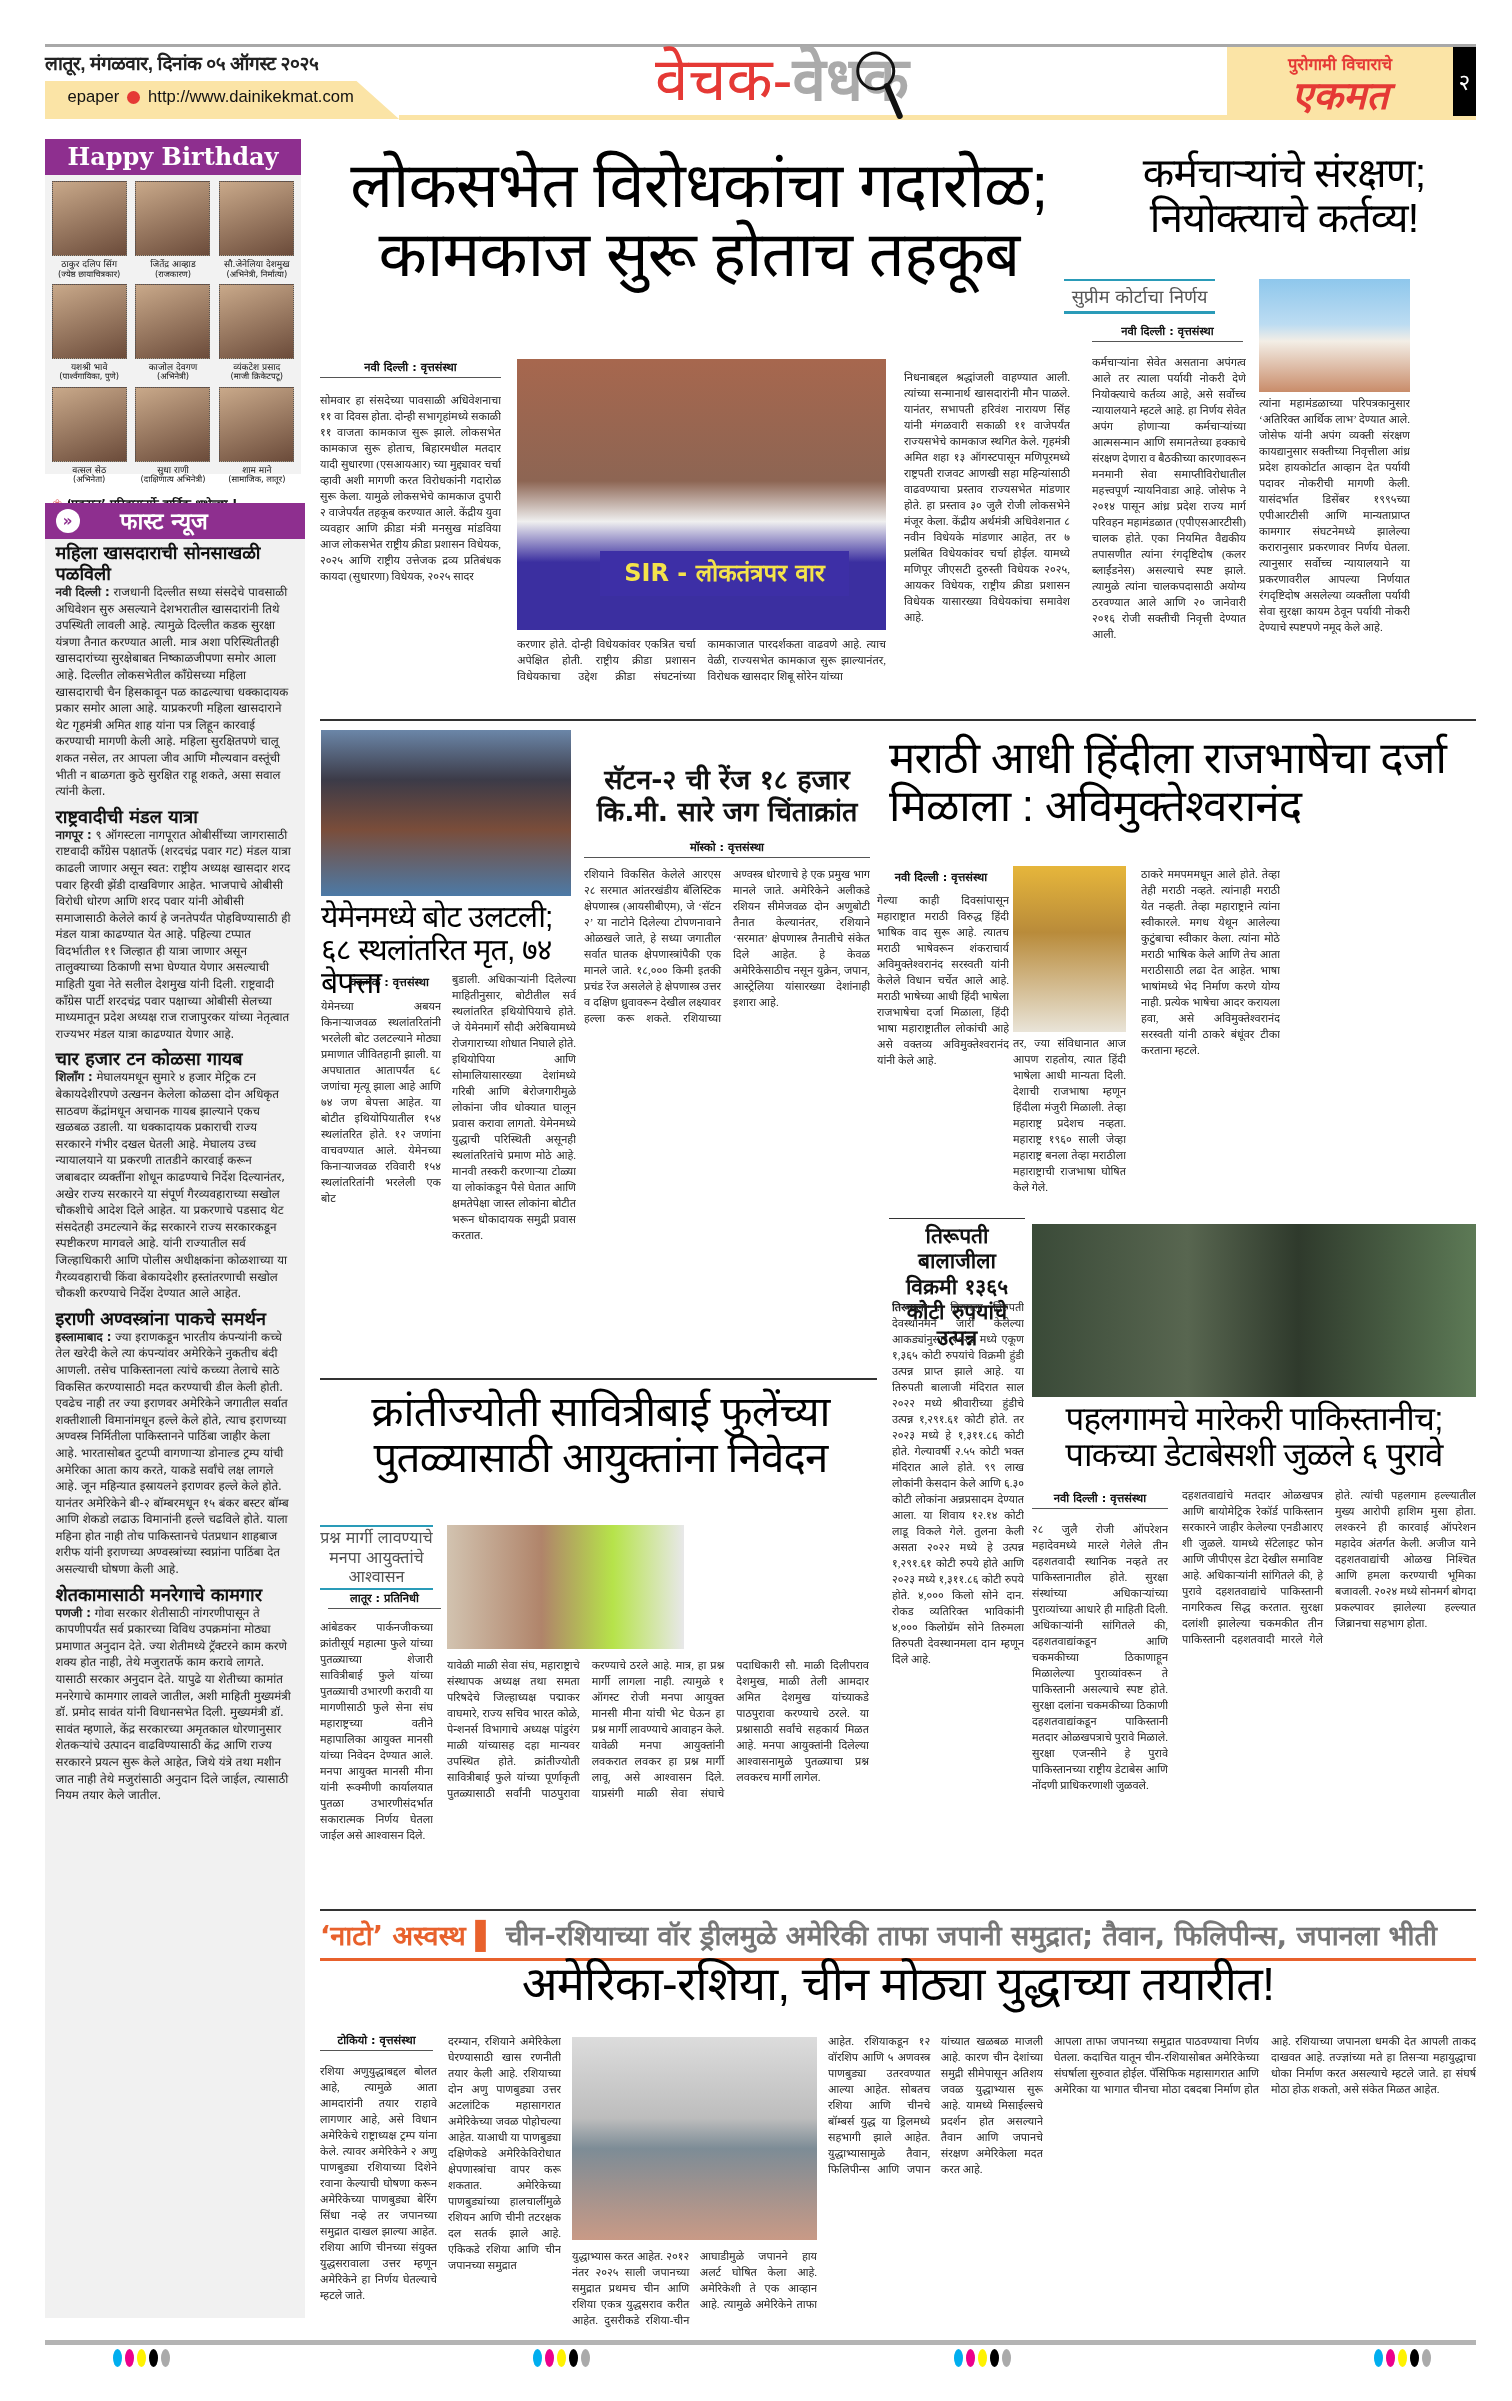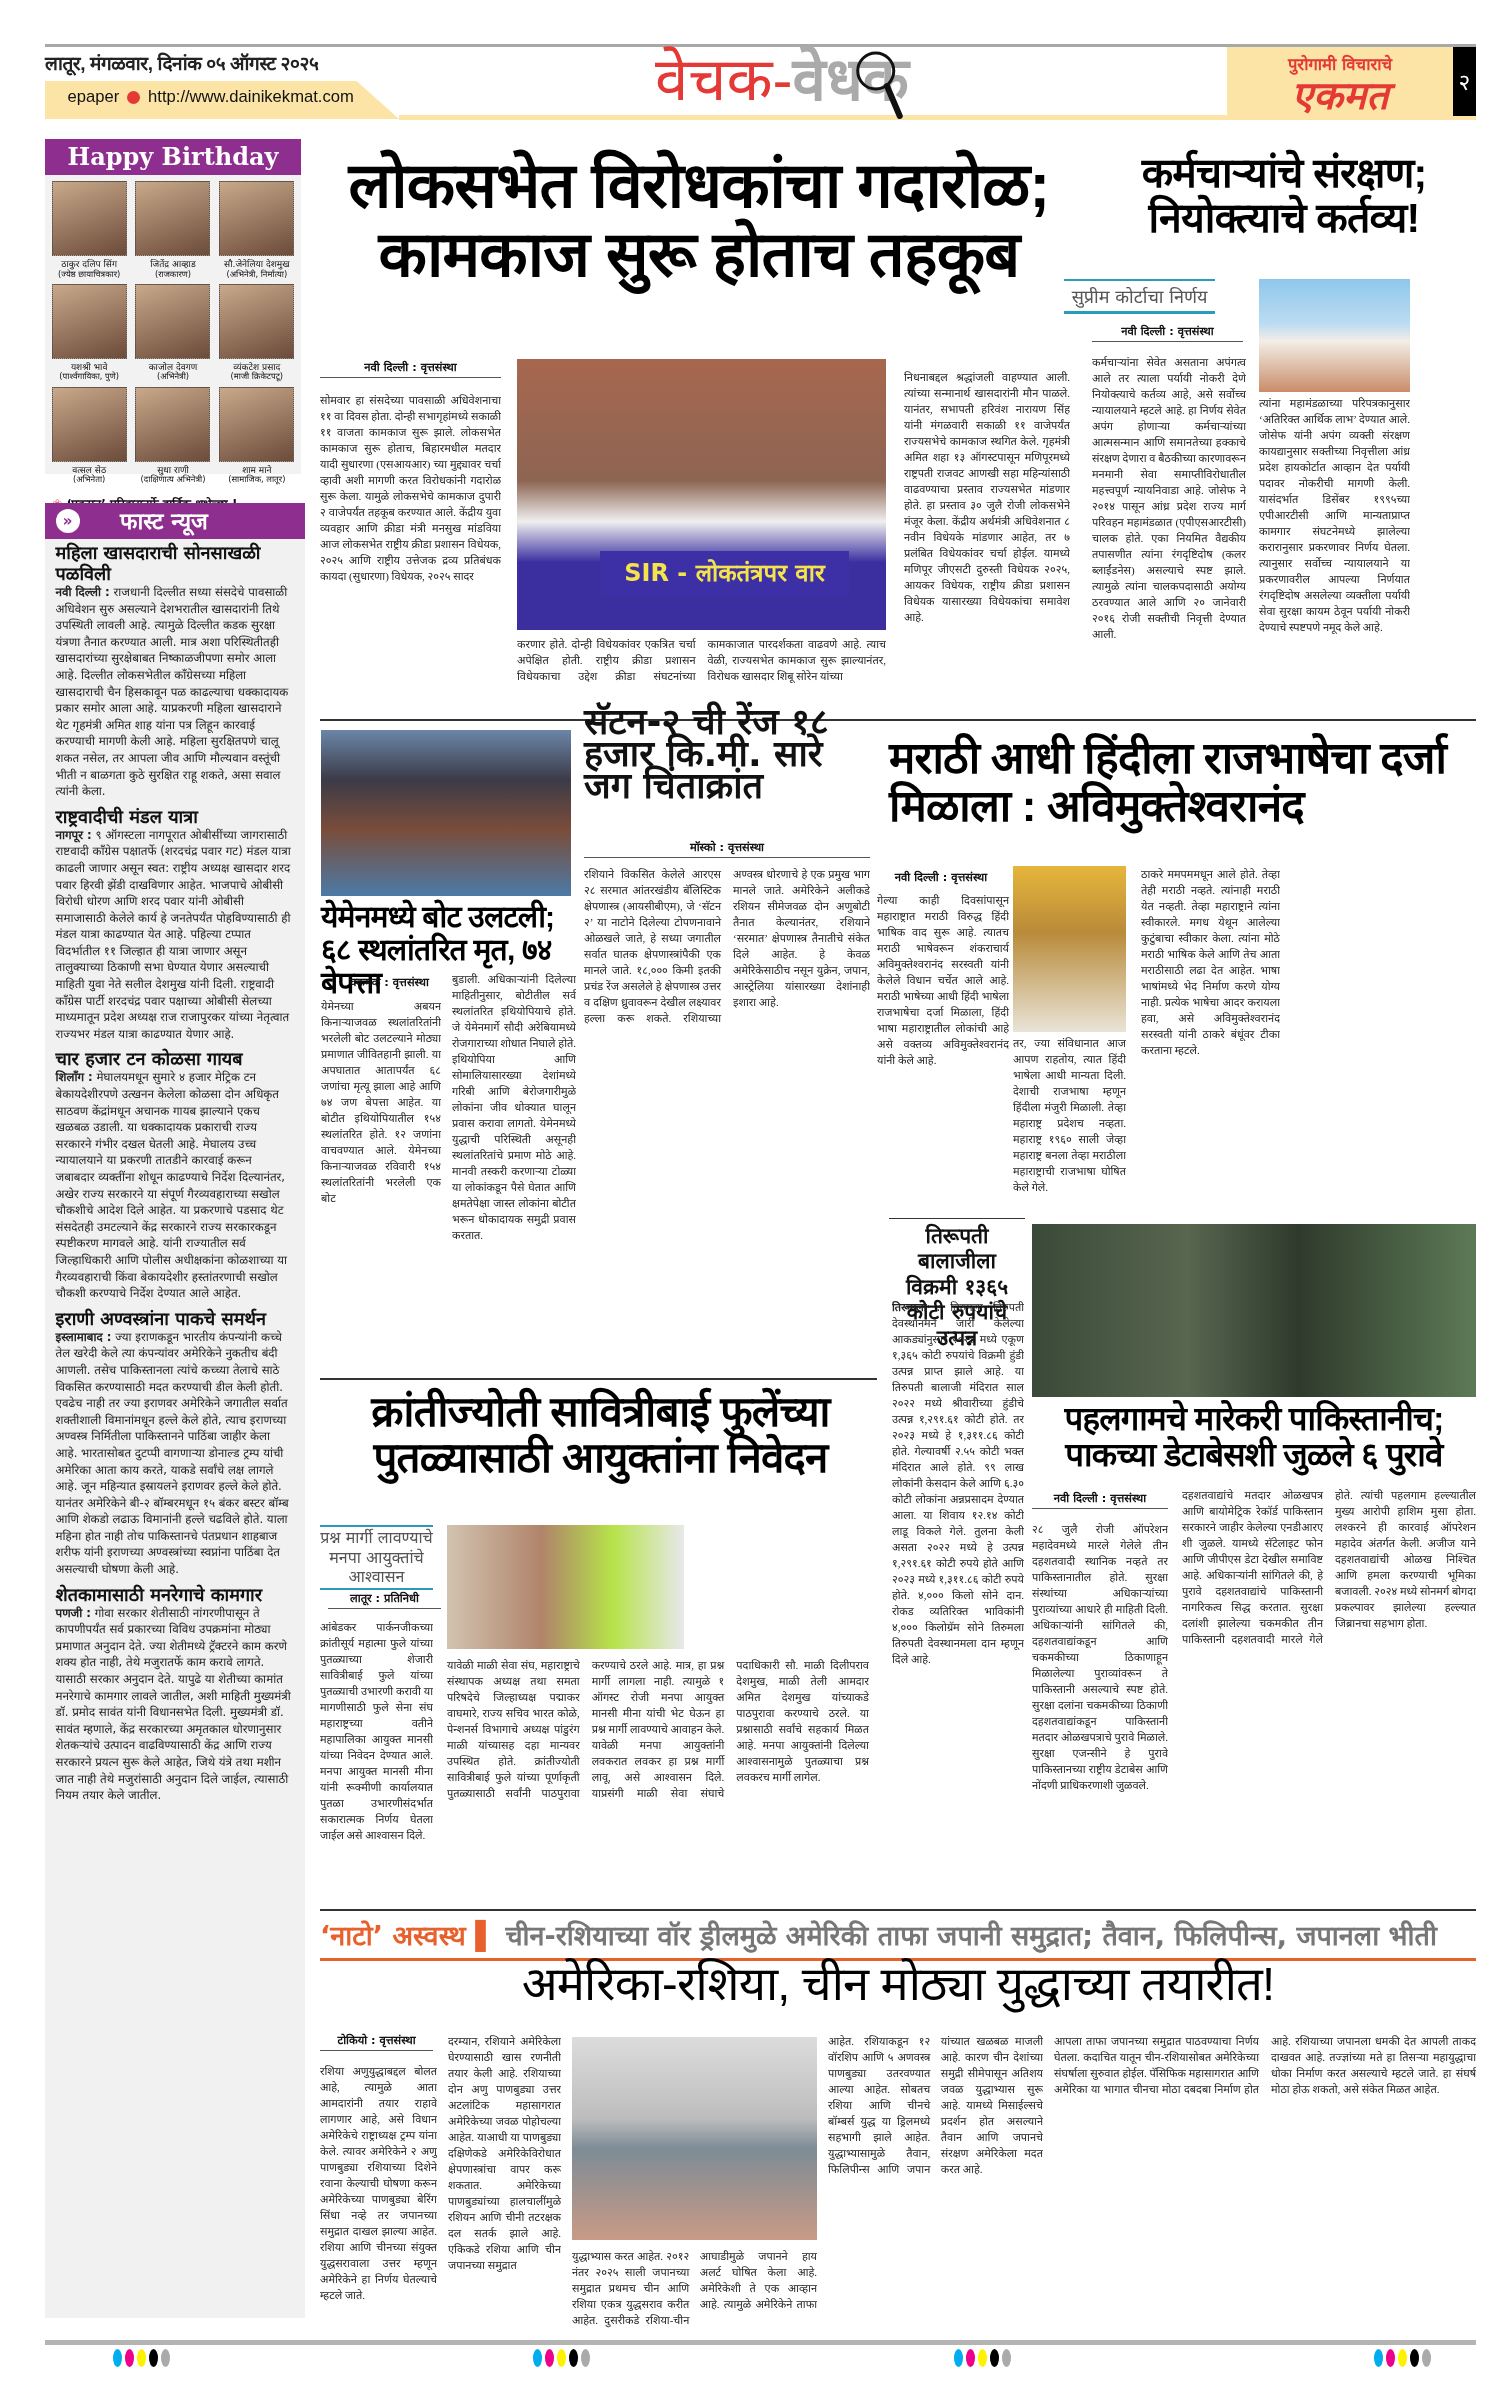--- a/index.html
+++ b/index.html
@@ -25,21 +25,21 @@
 .bday-name{font-size:9px;margin-top:3px;line-height:10.5px}
 .bday-role{font-size:8.3px;line-height:9.8px}
 .bday-foot{font-size:12px;padding:4.5px 7.5px;font-weight:bold}
 .fast{left:45px;top:503px;width:260px;height:1815px;background:#f1f1f1}
 .fast-h{height:36px;background:#8e2f8f;color:#fff;font-size:22.6px;font-weight:bold;padding-left:75px;line-height:36px;position:relative}
 .fast-h .ico{position:absolute;left:10.5px;top:6px;width:24px;height:24px;border-radius:50%;background:#fff;color:#8e2f8f;font-size:15px;text-align:center;line-height:24px}
 .fast-item{padding:3px 10.5px}
 .fast-item h3{font-size:18px;font-weight:bold;line-height:21px}
 .fast-item p{font-size:11.7px;line-height:16.6px;color:#222}
 .fast-item p b{font-weight:bold}
-.hl{font-family:"Liberation Sans",sans-serif;font-weight:bold;color:#000;line-height:1.1;letter-spacing:-0.8px}
+.hl{font-family:"Liberation Sans",sans-serif;font-weight:normal;color:#000;line-height:1.1;letter-spacing:-0.8px}
 .col{font-size:11px;line-height:16px;text-align:justify;color:#222;font-family:"Liberation Serif",serif;overflow:hidden}
 .byline{font-size:11.3px;font-weight:bold;text-align:center;padding:3px 0;border-bottom:1.5px solid #555}
 .photo{background:#999}
 .rule{height:1.5px;background:#333}
 .kicker-line{height:2.3px;background:#2a9bb8}
 .cmyk{display:flex;gap:3px}
 .cmyk span{width:9px;height:18px;border-radius:50%}
 </style>
 </head>
 <body>
@@ -170,21 +170,21 @@
 <div class="abs col" style="left:1259px;top:395px;width:151px;height:301px">त्यांना महामंडळाच्या परिपत्रकानुसार ‘अतिरिक्त आर्थिक लाभ’ देण्यात आले. जोसेफ यांनी अपंग व्यक्ती संरक्षण कायद्यानुसार सक्तीच्या निवृत्तीला आंध्र प्रदेश हायकोर्टात आव्हान देत पर्यायी पदावर नोकरीची मागणी केली. यासंदर्भात डिसेंबर १९९५च्या एपीआरटीसी आणि मान्यताप्राप्त कामगार संघटनेमध्ये झालेल्या करारानुसार प्रकरणावर निर्णय घेतला. त्यानुसार सर्वोच्च न्यायालयाने या प्रकरणावरील आपल्या निर्णयात रंगदृष्टिदोष असलेल्या व्यक्तीला पर्यायी सेवा सुरक्षा कायम ठेवून पर्यायी नोकरी देण्याचे स्पष्टपणे नमूद केले आहे.</div>
 
 <div class="abs rule" style="left:320px;top:719px;width:1156px"></div>
 
 <div class="abs photo" style="left:321px;top:730px;width:250px;height:166px;background:linear-gradient(180deg,#6b86a8 0%,#3c3b48 30%,#7a4d3a 60%,#4c7aa7 100%)"></div>
 <div class="abs hl" style="left:321px;top:900px;width:260px;font-size:30px">येमेनमध्ये बोट उलटली; ६८ स्थलांतरित मृत, ७४ बेपत्ता</div>
 <div class="abs byline" style="left:321px;top:971px;width:136px;border:none">चकमक : वृत्तसंस्था</div>
 <div class="abs col" style="left:321px;top:998px;width:120px;height:365px">येमेनच्या अबयन किनाऱ्याजवळ स्थलांतरितांनी भरलेली बोट उलटल्याने मोठ्या प्रमाणात जीवितहानी झाली. या अपघातात आतापर्यंत ६८ जणांचा मृत्यू झाला आहे आणि ७४ जण बेपत्ता आहेत. या बोटीत इथियोपियातील १५४ स्थलांतरित होते. १२ जणांना वाचवण्यात आले. येमेनच्या किनाऱ्याजवळ रविवारी १५४ स्थलांतरितांनी भरलेली एक बोट</div>
 <div class="abs col" style="left:452px;top:971px;width:124px;height:392px">बुडाली. अधिकाऱ्यांनी दिलेल्या माहितीनुसार, बोटीतील सर्व स्थलांतरित इथियोपियाचे होते. जे येमेनमार्गे सौदी अरेबियामध्ये रोजगाराच्या शोधात निघाले होते. इथियोपिया आणि सोमालियासारख्या देशांमध्ये गरिबी आणि बेरोजगारीमुळे लोकांना जीव धोक्यात घालून प्रवास करावा लागतो. येमेनमध्ये युद्धाची परिस्थिती असूनही स्थलांतरितांचे प्रमाण मोठे आहे. मानवी तस्करी करणाऱ्या टोळ्या या लोकांकडून पैसे घेतात आणि क्षमतेपेक्षा जास्त लोकांना बोटीत भरून धोकादायक समुद्री प्रवास करतात.</div>
 
-<div class="abs" style="left:584px;top:706px;width:286px;font-size:36px;font-weight:bold;line-height:32px">सॅटन-२ ची रेंज १८ हजार कि.मी. सारे जग चिंताक्रांत</div>
+<div class="abs" style="left:584px;top:764px;width:286px;text-align:center;font-size:27px;font-weight:bold;line-height:32px">सॅटन-२ ची रेंज १८ हजार कि.मी. सारे जग चिंताक्रांत</div>
 <div class="abs byline" style="left:584px;top:836px;width:286px">मॉस्को : वृत्तसंस्था</div>
 <div class="abs col" style="left:584px;top:866px;width:286px;height:497px;column-count:2;column-gap:12px">रशियाने विकसित केलेले आरएस २८ सरमात आंतरखंडीय बॅलिस्टिक क्षेपणास्त्र (आयसीबीएम), जे ‘सॅटन २’ या नाटोने दिलेल्या टोपणनावाने ओळखले जाते, हे सध्या जगातील सर्वात घातक क्षेपणास्त्रांपैकी एक मानले जाते. १८,००० किमी इतकी प्रचंड रेंज असलेले हे क्षेपणास्त्र उत्तर व दक्षिण ध्रुवावरून देखील लक्ष्यावर हल्ला करू शकते. रशियाच्या अण्वस्त्र धोरणाचे हे एक प्रमुख भाग मानले जाते. अमेरिकेने अलीकडे रशियन सीमेजवळ दोन अणुबोटी तैनात केल्यानंतर, रशियाने ‘सरमात’ क्षेपणास्त्र तैनातीचे संकेत दिले आहेत. हे केवळ अमेरिकेसाठीच नसून युक्रेन, जपान, आस्ट्रेलिया यांसारख्या देशांनाही इशारा आहे.</div>
 
 <div class="abs hl" style="left:889px;top:734px;width:587px;font-size:44px;text-align:left">मराठी आधी हिंदीला राजभाषेचा दर्जा मिळाला : अविमुक्तेश्वरानंद</div>
 <div class="abs byline" style="left:877px;top:866px;width:128px;border:none">नवी दिल्ली : वृत्तसंस्था</div>
 <div class="abs col" style="left:877px;top:892px;width:132px;height:316px">गेल्या काही दिवसांपासून महाराष्ट्रात मराठी विरुद्ध हिंदी भाषिक वाद सुरू आहे. त्यातच मराठी भाषेवरून शंकराचार्य अविमुक्तेश्वरानंद सरस्वती यांनी केलेले विधान चर्चेत आले आहे. मराठी भाषेच्या आधी हिंदी भाषेला राजभाषेचा दर्जा मिळाला, हिंदी भाषा महाराष्ट्रातील लोकांची आहे असे वक्तव्य अविमुक्तेश्वरानंद यांनी केले आहे.</div>
 <div class="abs photo" style="left:1013px;top:866px;width:113px;height:166px;background:linear-gradient(180deg,#e6b63b 0%,#b98b3a 40%,#e9e4d8 100%)"></div>
 <div class="abs col" style="left:1013px;top:1035px;width:113px;height:177px">तर, ज्या संविधानात आज आपण राहतोय, त्यात हिंदी भाषेला आधी मान्यता दिली. देशाची राजभाषा म्हणून हिंदीला मंजुरी मिळाली. तेव्हा महाराष्ट्र प्रदेशच नव्हता. महाराष्ट्र १९६० साली जेव्हा महाराष्ट्र बनला तेव्हा मराठीला महाराष्ट्राची राजभाषा घोषित केले गेले.</div>
 <div class="abs col" style="left:1141px;top:866px;width:139px;height:346px">ठाकरे ममपममधून आले होते. तेव्हा तेही मराठी नव्हते. त्यांनाही मराठी येत नव्हती. तेव्हा महाराष्ट्राने त्यांना स्वीकारले. मगध येथून आलेल्या कुटुंबाचा स्वीकार केला. त्यांना मोठे मराठी भाषिक केले आणि तेच आता मराठीसाठी लढा देत आहेत. भाषा भाषांमध्ये भेद निर्माण करणे योग्य नाही. प्रत्येक भाषेचा आदर करायला हवा, असे अविमुक्तेश्वरानंद सरस्वती यांनी ठाकरे बंधूंवर टीका करताना म्हटले.</div>
 

